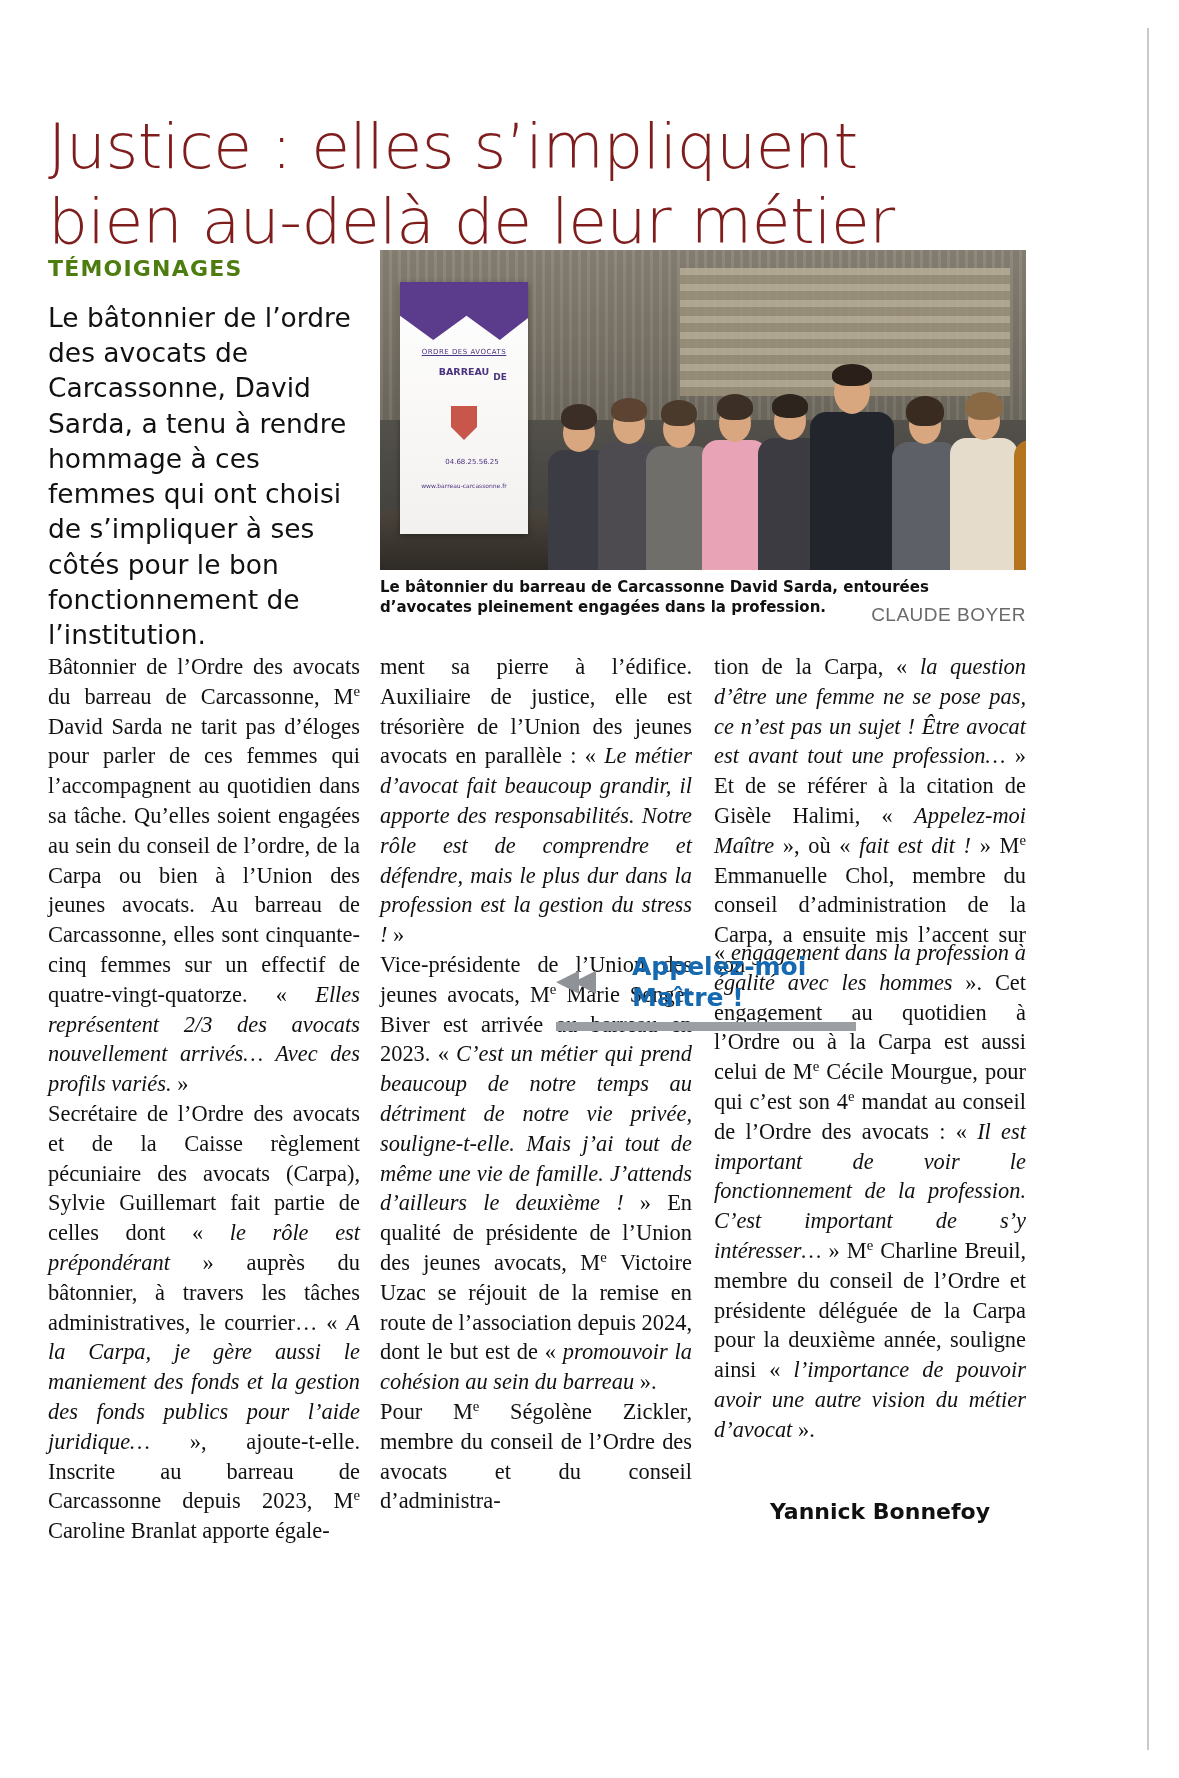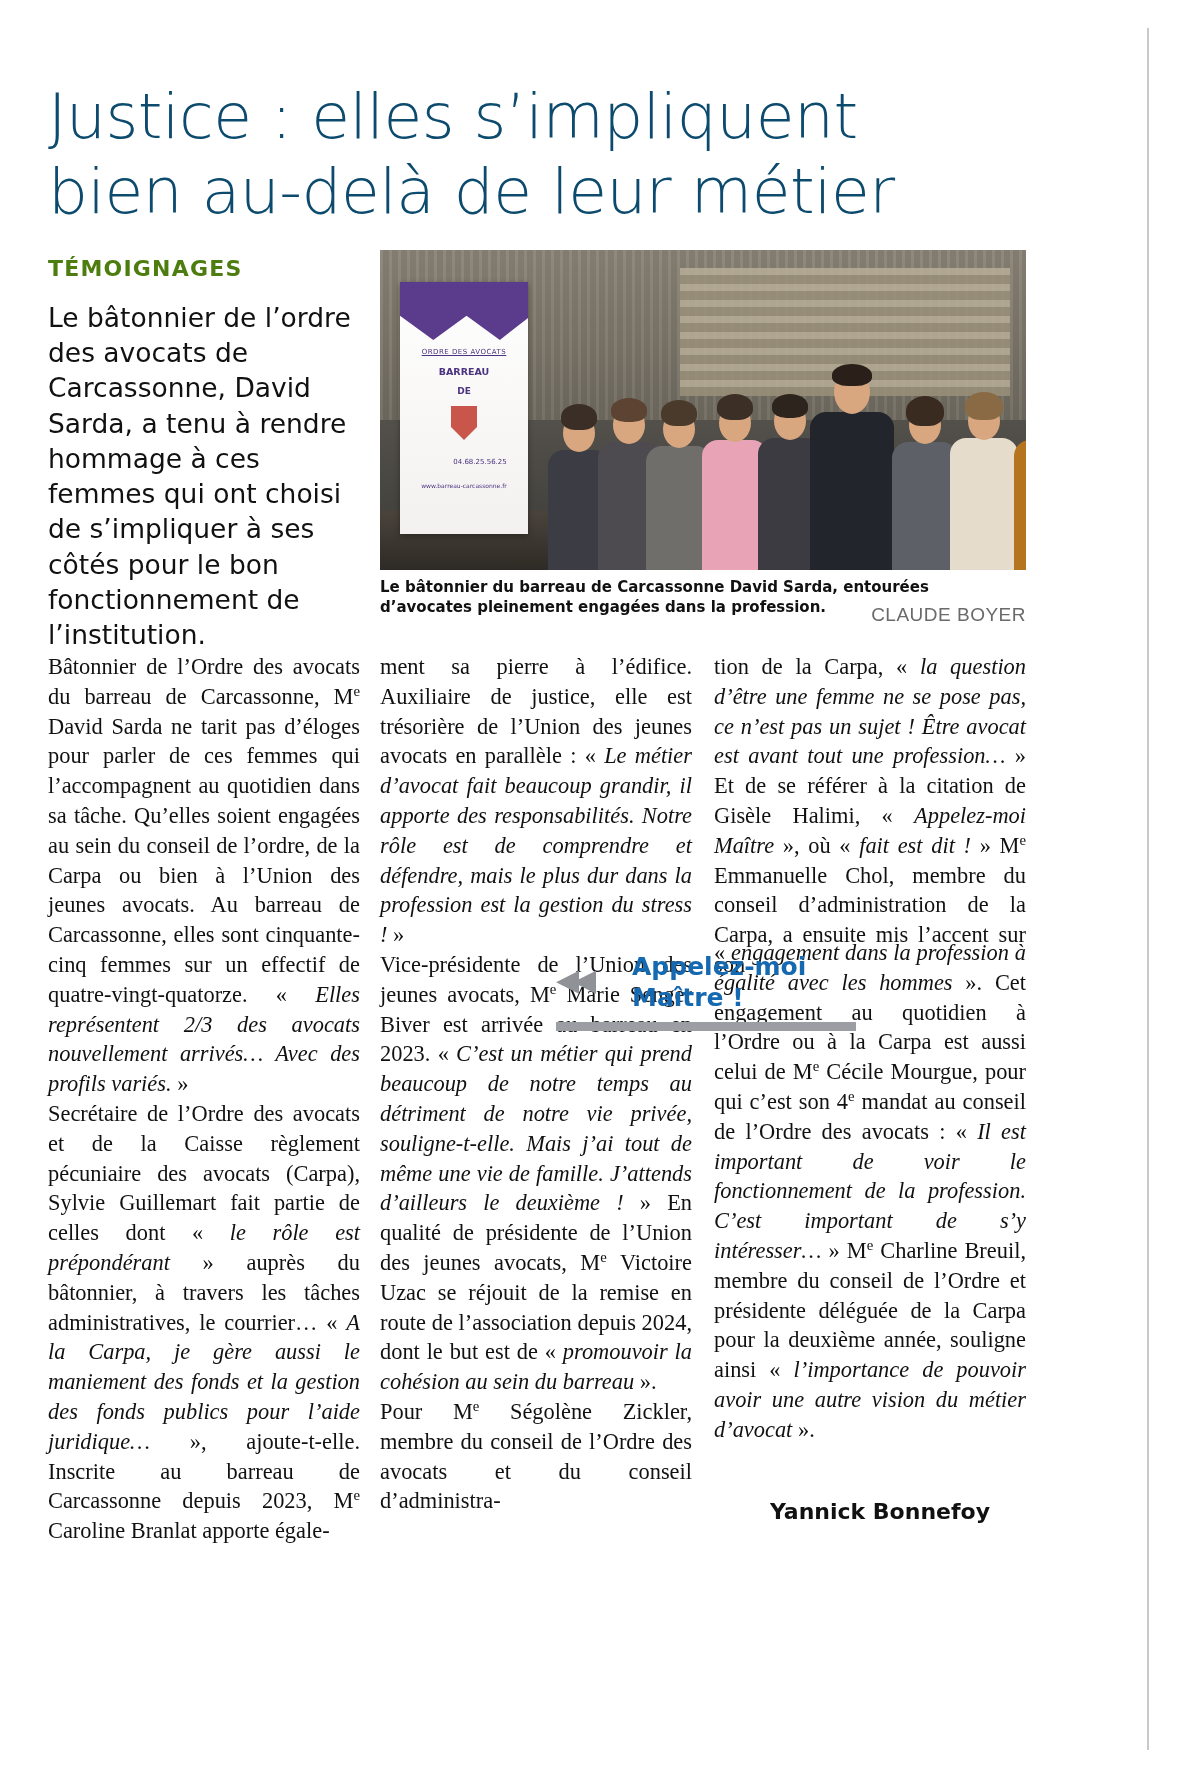--- a/index.html
+++ b/index.html
@@ -30,28 +30,28 @@
     top: 28px;
     width: 2px;
     height: 1722px;
     background: #c9c9c9;
   }
 
   
   .headline {
     position: absolute;
     left: 48px;
-    top: 38px;
+    top: 68px;
     width: 990px;
     font-family: "DejaVu Sans", sans-serif;
     font-weight: 300;
     font-size: 63px;
     line-height: 1.18;
     letter-spacing: -0.5px;
-    color: #0c4a6e;
+    color: #7f1d1d;
   }
   .headline .l2 { display: block; }
 
   
   .kicker {
     position: absolute;
     left: 48px;
     top: 256px;
     width: 310px;
     font-family: "DejaVu Sans", sans-serif;
@@ -124,29 +124,29 @@
   }
   .banner-txt1, .banner-txt2, .banner-txt3 {
     position: absolute;
     left: 0; width: 100%;
     text-align: center;
     font-family: "DejaVu Sans", sans-serif;
     color: #4b3380;
   }
   .banner-txt1 { top: 66px; font-size: 7px; letter-spacing: 0.5px; text-decoration: underline; }
   .banner-txt2 { top: 84px; font-size: 9.5px; font-weight: 700; }
-  .banner-txt3 { top: 104px; font-size: 9px; font-weight: 700; }
+  .banner-txt3 { top: 90px; font-size: 9px; font-weight: 700; padding-left: 36px; }
   .banner-crest {
     position: absolute; left: 50%; top: 124px; width: 26px; height: 34px;
     transform: translateX(-50%);
     background: #c0392b;
     clip-path: polygon(0 0, 100% 0, 100% 62%, 50% 100%, 0 62%);
     opacity: 0.85;
   }
-  .banner-txt4 { position: absolute; left: 16px; top: 176px; width: 100%; text-align: center; font-family: "DejaVu Sans", sans-serif; font-size: 7px; color: #4b3380; }
+  .banner-txt4 { position: absolute; left: 8px; top: 176px; width: 100%; text-align: center; font-family: "DejaVu Sans", sans-serif; font-size: 7px; color: #4b3380; }
   .banner-txt5 { position: absolute; left: 0; top: 200px; width: 100%; text-align: center; font-family: "DejaVu Sans", sans-serif; font-size: 6px; color: #4b3380; }
 
   
   .person { position: absolute; bottom: 0; }
   .person .head {
     position: absolute; left: 50%; transform: translateX(-50%);
     border-radius: 50%;
     background: #d8a780;
   }
   .person .hair {

